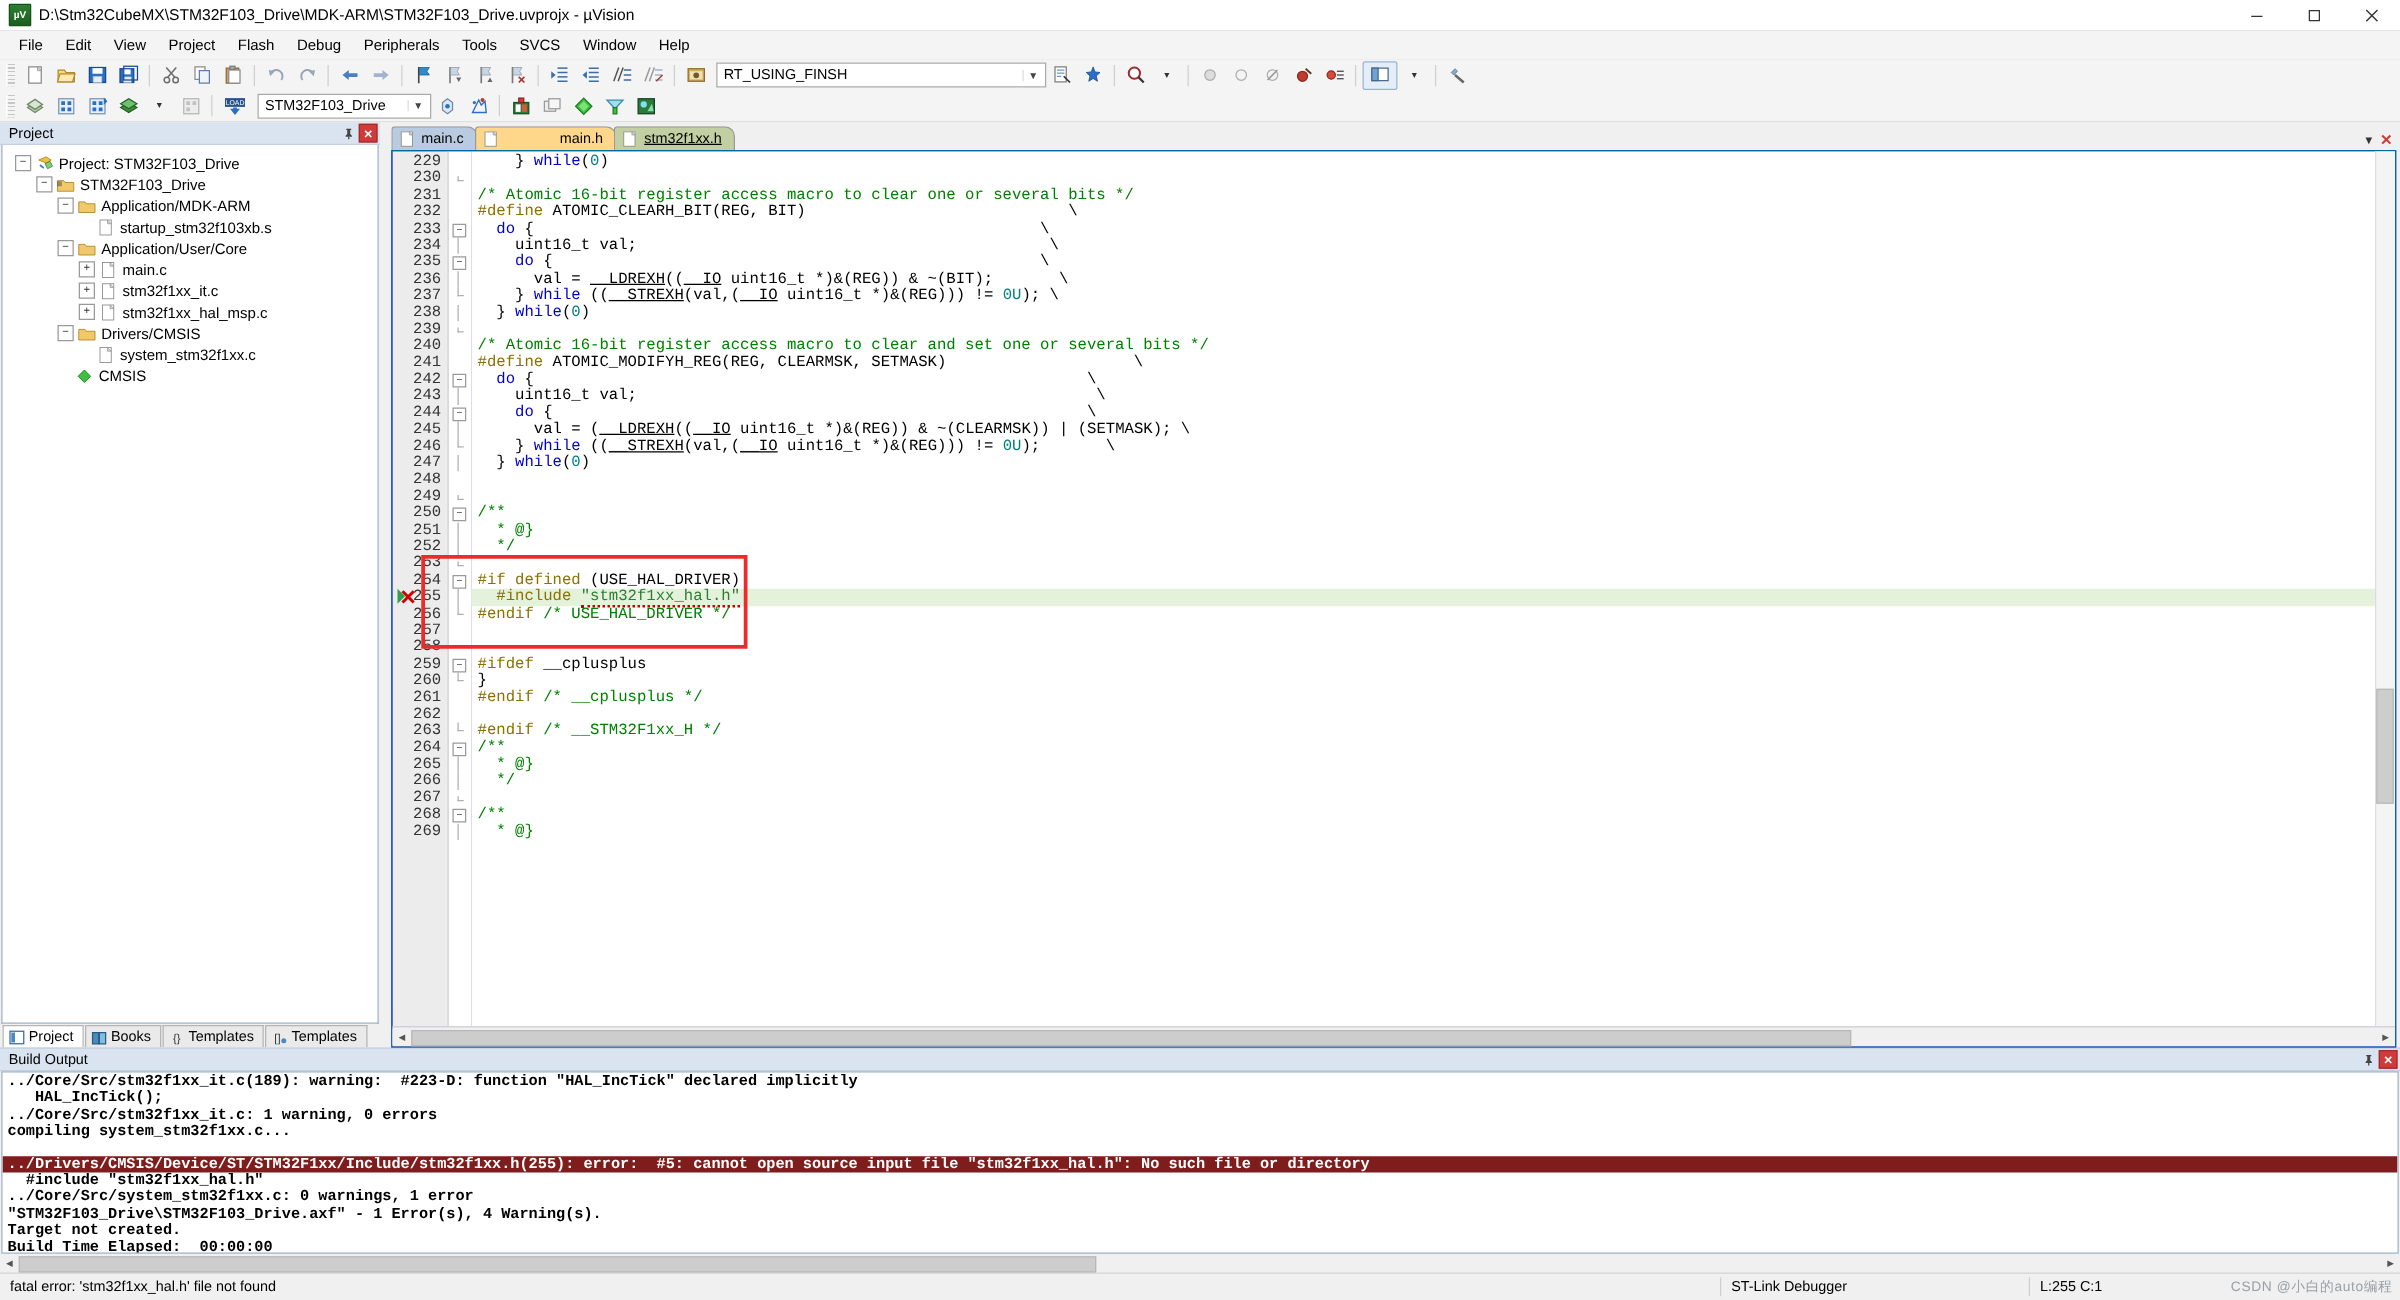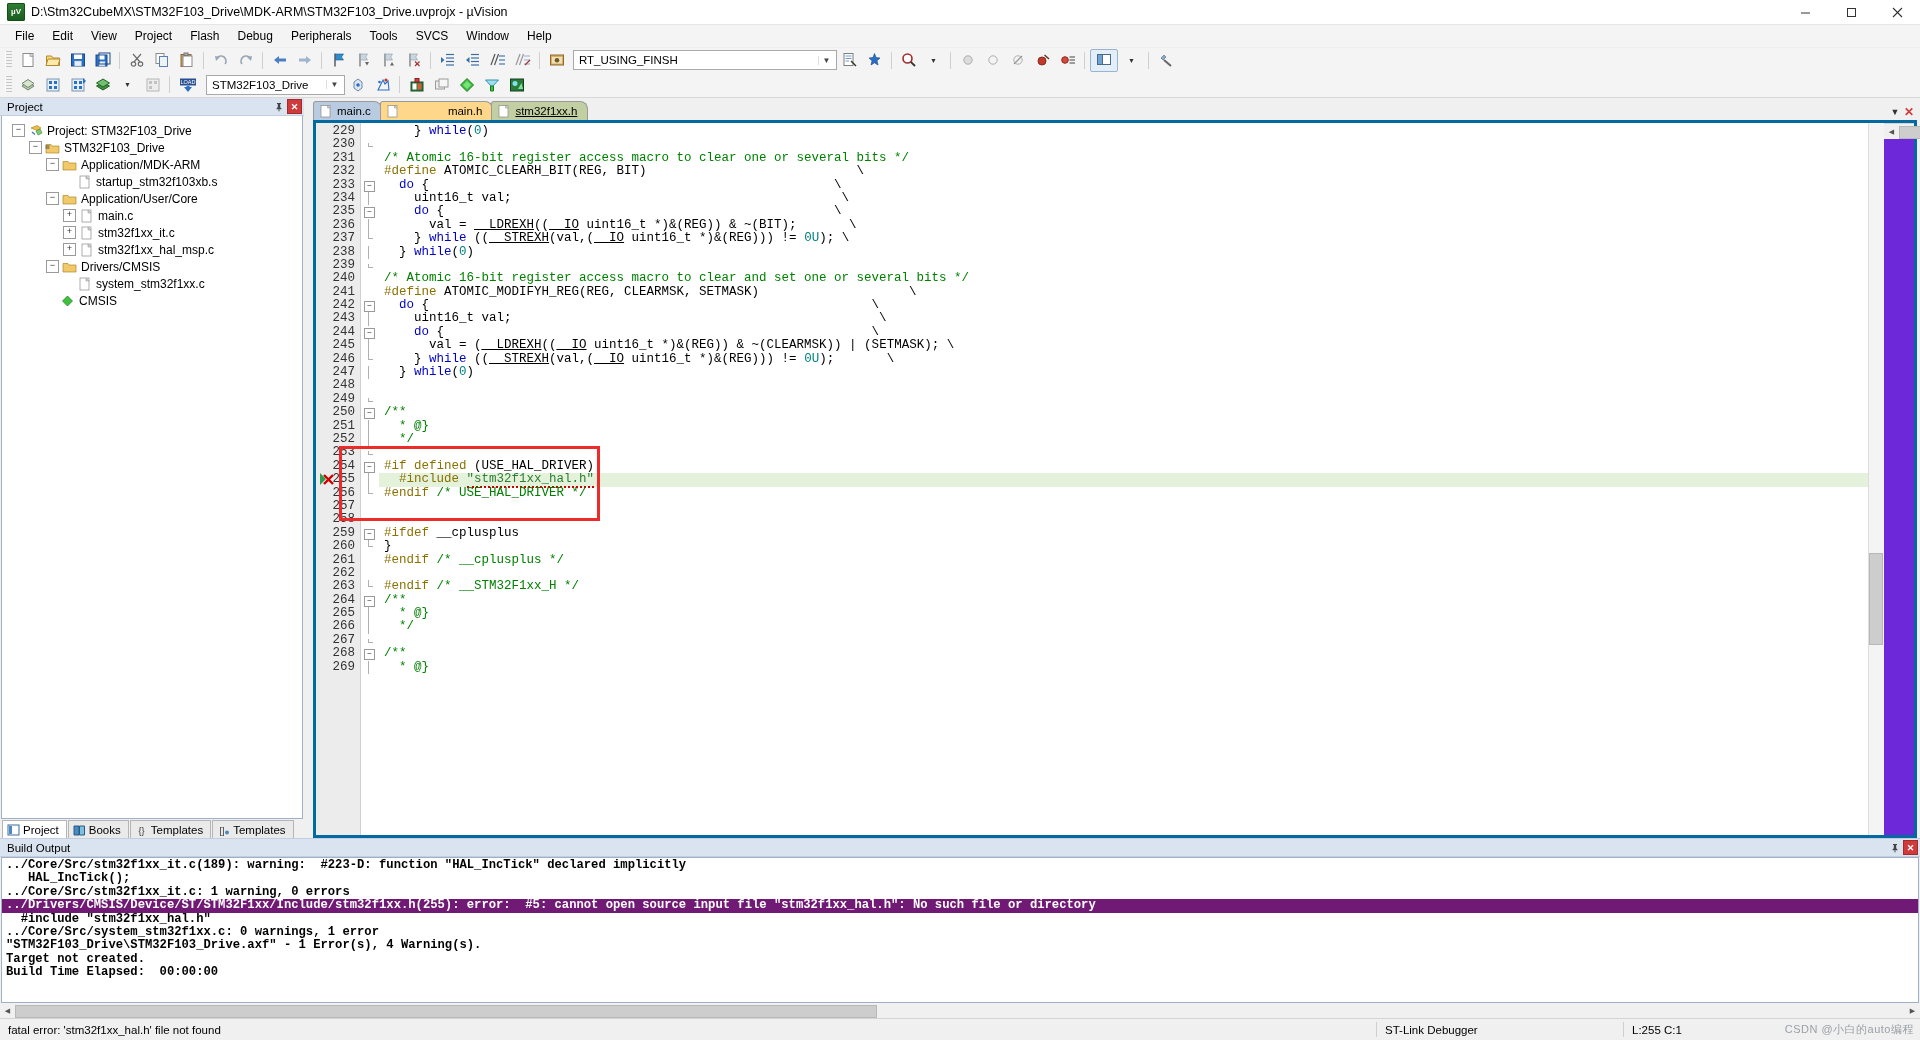--- a/index.html
+++ b/index.html
@@ -75,21 +75,21 @@
          border:1px solid #9a9a9a;border-bottom:none;border-radius:3px 8px 0 0;margin-right:-2px;position:relative;}
   .edtab .fi{width:12px;height:13px;margin-right:5px;flex:none;}
   .edtab.t0{background:#b9cbe0;}
   .edtab.t1{background:#ffd78a;gap:44px;}
   .edtab.t2{background:#c2cfa2;z-index:3;}
   .edtab.active span.lbl{text-decoration:underline;}
   .edtabs-right{position:absolute;right:4px;bottom:1px;display:flex;align-items:center;}
   .ed-arrow{width:14px;height:14px;display:flex;align-items:center;justify-content:center;font-size:9px;color:#333;}
   .ed-x{width:14px;height:14px;display:flex;align-items:center;justify-content:center;font-size:12px;color:#cf3b3b;font-weight:bold;}
 
-  .codeframe{flex:1;border:3px solid #0369a1;background:#6d28d9;margin:0 3px 0 9px;display:flex;flex-direction:row;min-height:0;position:relative;}
+  .codeframe{flex:1;border:1px solid #0369a1;background:#6d28d9;margin:0 3px 0 9px;display:flex;flex-direction:column;min-height:0;position:relative;}
   .codescroll{flex:1;display:flex;min-height:0;position:relative;overflow:hidden;}
   .gutter{width:44px;background:#ececec;border-right:1px solid #d0d0d0;flex:none;
           font-family:"Liberation Mono",monospace;font-size:12.5px;color:#333;text-align:right;padding-top:2px;}
   .gln{height:13.4px;line-height:13.4px;padding-right:5px;}
   .foldcol{width:18px;background:#fff;flex:none;position:relative;padding-top:2px;}
   .fold{height:13.4px;line-height:13.4px;position:relative;}
   .foldbox{width:9px;height:9px;border:1px solid #9a9a9a;background:#fff;color:#333;font-size:8px;
            line-height:8px;text-align:center;position:absolute;left:3px;top:2px;font-family:"Liberation Sans",sans-serif;}
   .foldline{position:absolute;left:7px;top:0;bottom:0;width:1px;background:#b0b0b0;}
   .foldend{position:absolute;left:7px;top:0;height:7px;width:1px;background:#b0b0b0;}
@@ -115,21 +115,21 @@
   .vs-thumb{position:absolute;right:1px;top:430px;width:12px;height:90px;background:#cdcdcd;border:1px solid #b8b8b8;}
 
   
   .buildpanel{height:180px;display:flex;flex-direction:column;flex:none;background:#f0f0f0;}
   .buildhdr{height:17px;background:#d9e4f0;display:flex;align-items:center;padding:0 2px 0 7px;
             font-size:11.5px;border-top:1px solid #c3cede;border-bottom:1px solid #c3cede;}
   .buildhdr .bh-title{flex:1;}
   .buildbody{flex:1;background:#fff;border:1px solid #9eb0c4;margin:0 1px;overflow:hidden;position:relative;
              font-family:"Liberation Mono",monospace;font-size:12.2px;color:#000;padding-top:1px;}
   .bline{height:13.4px;line-height:13.4px;padding-left:4px;white-space:pre;font-weight:bold;}
-  .bline.sel{background:#701a75;color:#fff;}
+  .bline.sel{background:#7f1d1d;color:#fff;margin-top:12px;}
   .buildscroll{height:15px;background:#f0f0f0;display:flex;align-items:center;flex:none;}
 
   
   .statusbar{height:21px;background:#f0f0f0;border-top:1px solid #d4d4d4;display:flex;align-items:center;
              font-size:11.5px;color:#000;flex:none;}
   .sb-cell{padding:0 8px;height:21px;display:flex;align-items:center;}
   .sb-sep{width:1px;height:15px;background:#cfcfcf;}
   .sb-grow{flex:1;}
   .watermark{font-size:11px;color:#9aa0a6;letter-spacing:.5px;padding-right:6px;display:flex;align-items:center;gap:4px;}
 
@@ -981,20 +981,21 @@
             <path d="M3 1 h4 v1 h-.8 v3.2 l1.3 1.3 v.8 h-5 v-.8 l1.3-1.3 v-3.2 h-.8z" fill="#444"></path>
             <line x1="5" y1="7.3" x2="5" y2="9.3" stroke="#444"></line>
           </svg>
       </span>
       <span class="ph-btn ph-close">✕</span>
     </div>
     <div class="buildbody" id="buildbody">
         <div class="bline">../Core/Src/stm32f1xx_it.c(189): warning:  #223-D: function "HAL_IncTick" declared implicitly</div>
         <div class="bline">   HAL_IncTick();</div>
         <div class="bline">../Core/Src/stm32f1xx_it.c: 1 warning, 0 errors</div>
+        <div class="bline">compiling system_stm32f1xx.c...</div>
         <div class="bline sel">../Drivers/CMSIS/Device/ST/STM32F1xx/Include/stm32f1xx.h(255): error:  #5: cannot open source input file "stm32f1xx_hal.h": No such file or directory</div>
         <div class="bline">  #include "stm32f1xx_hal.h"</div>
         <div class="bline">../Core/Src/system_stm32f1xx.c: 0 warnings, 1 error</div>
         <div class="bline">"STM32F103_Drive\STM32F103_Drive.axf" - 1 Error(s), 4 Warning(s).</div>
         <div class="bline">Target not created.</div>
         <div class="bline">Build Time Elapsed:  00:00:00</div>
       </div>
     <div class="buildscroll">
       <div class="hs-arrow">◀</div>
       <div class="hs-track">

